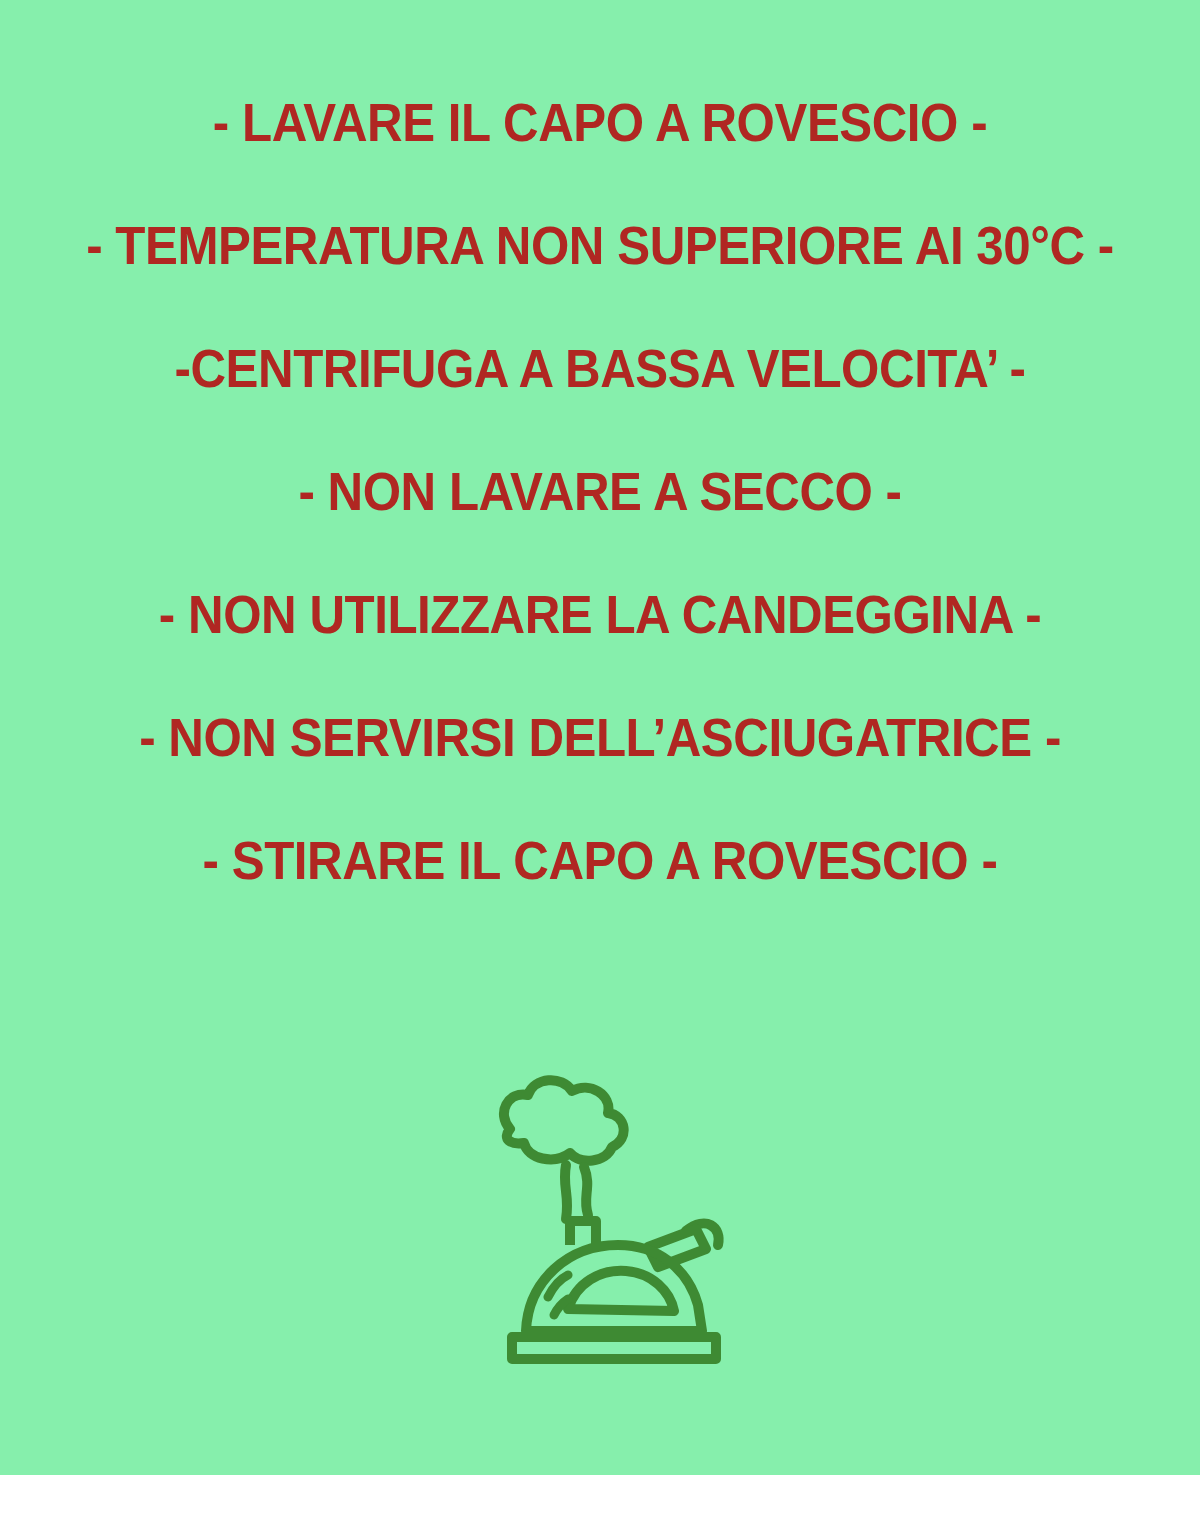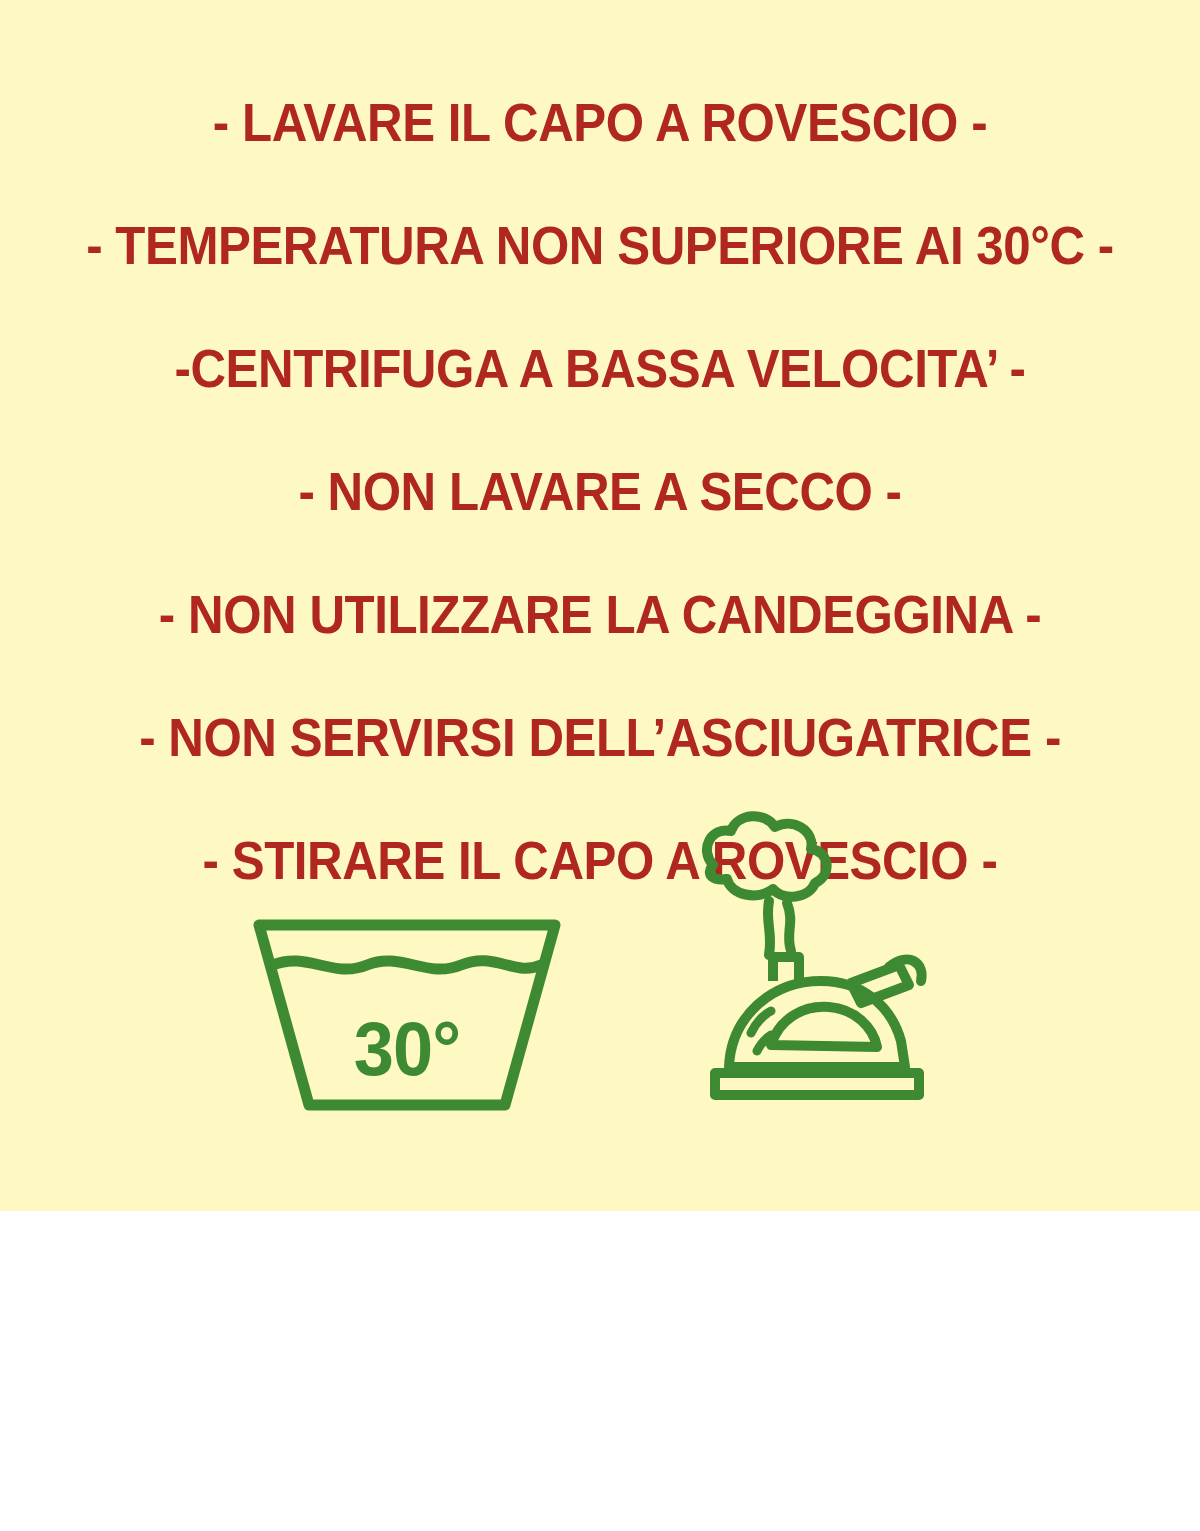--- a/index.html
+++ b/index.html
@@ -9,22 +9,22 @@
   }
   body {
     width: 1200px;
     height: 1531px;
     font-family: "Liberation Sans", sans-serif;
     overflow: hidden;
   }
   .page {
     position: relative;
     width: 1200px;
-    height: 1211px;
-    background: #fef9c3;
+    height: 1475px;
+    background: #86efac;
     box-sizing: border-box;
   }
   .instructions {
     padding-top: 96px;
     display: flex;
     flex-direction: column;
     align-items: center;
   }
   .instruction-line {
     color: #B02722;
@@ -84,27 +84,20 @@
     <div class="instruction-line wide">- TEMPERATURA NON SUPERIORE AI 30°C -</div>
     <div class="instruction-line">-CENTRIFUGA A BASSA VELOCITA’ -</div>
     <div class="instruction-line">- NON LAVARE A SECCO -</div>
     <div class="instruction-line">- NON UTILIZZARE LA CANDEGGINA -</div>
     <div class="instruction-line">- NON SERVIRSI DELL’ASCIUGATRICE -</div>
     <div class="instruction-line">- STIRARE IL CAPO A ROVESCIO -</div>
   </div>
 
   <div class="symbols">
 
-    <div class="symbol wash-symbol">
-      <svg width="320" height="200" viewBox="0 0 320 200" aria-hidden="true">
-        <path d="M12 10 L308 10 L258 190 L62 190 Z" fill="none" stroke="#3E8A33" stroke-width="11" stroke-linejoin="round" stroke-linecap="round"></path>
-        <path d="M26 50 C 60 36, 86 64, 120 50 C 154 36, 180 64, 214 50 C 248 36, 268 62, 294 50" fill="none" stroke="#3E8A33" stroke-width="11" stroke-linecap="round" stroke-linejoin="round"></path>
-      </svg>
-      <div class="wash-temp-label">30°</div>
-    </div>
 
     <div class="symbol iron-symbol">
       <svg width="300" height="310" viewBox="0 0 300 310" aria-hidden="true">
 
         <path d="M60 60 C 46 44, 58 22, 78 26 C 84 8, 112 6, 122 22 C 140 12, 162 26, 158 44
                  C 176 46, 180 70, 162 78 C 156 94, 130 96, 120 84 C 104 96, 78 90, 74 74
                  C 60 76, 52 70, 60 60 Z" fill="none" stroke="#3E8A33" stroke-width="10" stroke-linejoin="round"></path>
         <path d="M116 96 C 112 118, 120 126, 116 150" fill="none" stroke="#3E8A33" stroke-width="10" stroke-linecap="round"></path>
         <path d="M134 98 C 142 118, 132 128, 138 146" fill="none" stroke="#3E8A33" stroke-width="10" stroke-linecap="round"></path>
 

